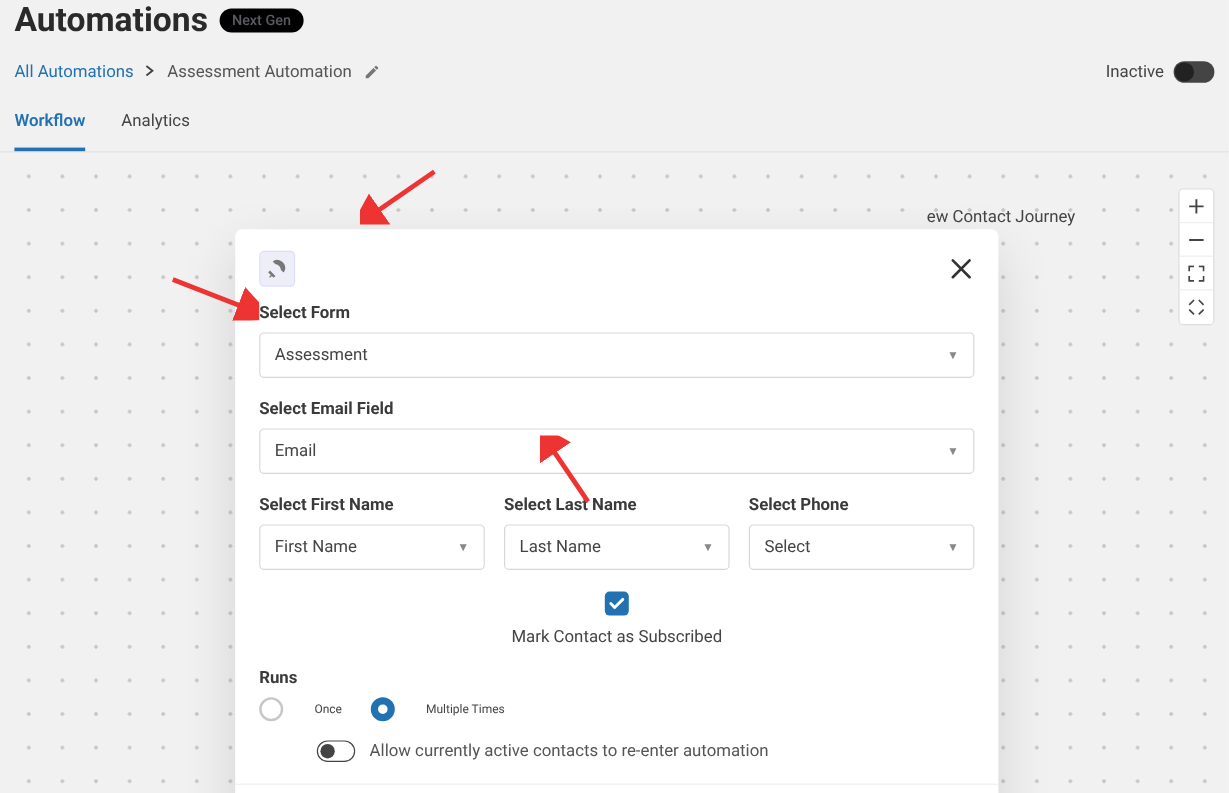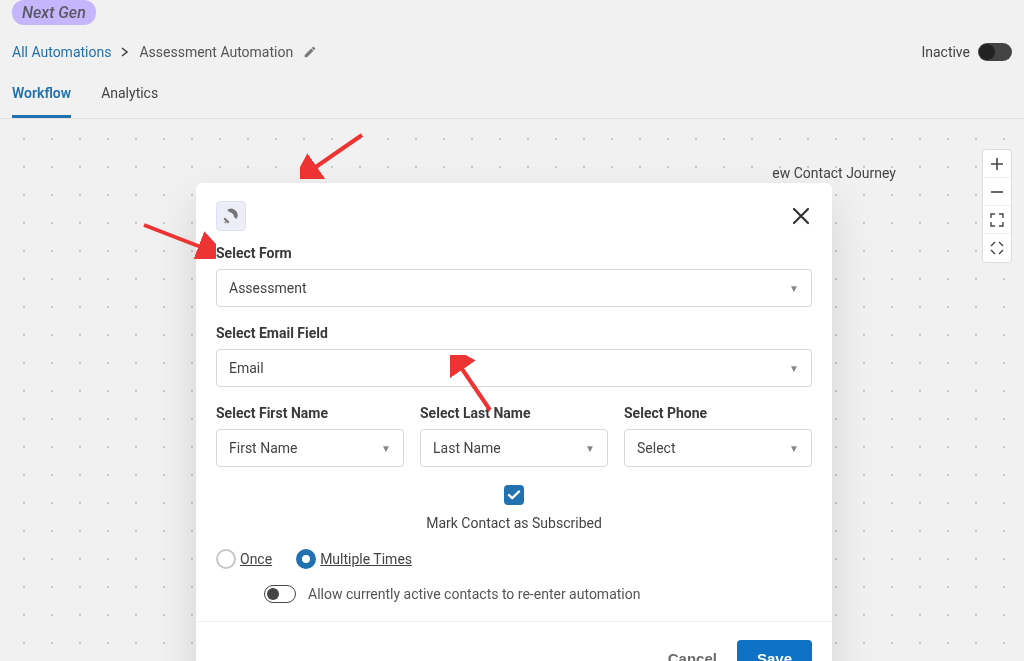--- a/index.html
+++ b/index.html
@@ -10,21 +10,21 @@
       width: 1024px;
       height: 661px;
       overflow: hidden;
       position: relative;
     }
 
     
     .page-header { padding: 0 12px 0 12px; }
     .page-title-row { display: flex; align-items: center; gap: 10px; }
     .page-title { font-size: 28px; font-weight: 700; color: #2a2a2a; }
-    .badge { background: #c4b5fd; color: #5a5a62; font-size: 16px; padding: 3px 10px; border-radius: 12px; font-weight: 500; font-style: italic;}
+    .badge { background: #000000; color: #5a5a62; font-size: 12px; padding: 3px 10px; border-radius: 12px; font-weight: 500;}
 
     .breadcrumb-row { display: flex; align-items: center; justify-content: space-between; padding: 18px 0 12px; }
     .breadcrumb { display: flex; align-items: center; gap: 10px; font-size: 14px; }
     .breadcrumb a { color: #2271b1; text-decoration: none; }
     .breadcrumb .crumb-sep { color: #555; }
     .breadcrumb .current { color: #555; }
     .edit-ic { color: #777; display:inline-flex; }
     .status-right { display: flex; align-items: center; gap: 8px; font-size: 14px; color: #444;}
     .status-toggle {
       width: 34px; height: 18px; border-radius: 10px; background: #444; position: relative;
@@ -76,40 +76,41 @@
     .field-block{ margin-bottom:18px;}
 
     .row3{ display:flex; gap:16px; margin-bottom:18px;}
     .row3 > div{ flex:1;}
 
     .check-row{ display:flex; align-items:center; gap:10px; margin-bottom:18px;flex-direction:column;}
     .cbox{ width:20px; height:20px; border-radius:4px; background:#2271b1; display:flex; align-items:center; justify-content:center;}
     .check-row span{ font-size:14px; color:#444;}
 
     .runs-row{ display:flex; align-items:center; gap:24px; margin-bottom:16px;}
-    .radio{ display:flex; align-items:center; gap:4px; font-size:14px; color:#444; cursor:pointer;text-decoration:underline;}
+    .radio{ display:flex; align-items:center; gap:26px; font-size:10px; color:#444; cursor:pointer;}
     .rcirc{ width:20px; height:20px; border-radius:50%; border:2px solid #c7c7c7; display:flex; align-items:center; justify-content:center;}
     .radio.sel .rcirc{ border:6px solid #2271b1; width:20px; height:20px;}
 
     .toggle-row{ display:flex; align-items:center; gap:12px; font-size:14px; color:#555; margin-bottom:18px;padding-left:48px;}
     .mini-toggle{ width:32px; height:18px; border:1.5px solid #444; border-radius:10px; position:relative; background:#fff;}
     .mini-toggle::after{ content:''; position:absolute; left:2px; top:1.5px; width:12px; height:12px; border-radius:50%; background:#444;}
 
     .modal-footer{ border-top:1px solid #efefef; margin: 0 -20px; padding:18px 20px 20px; display:flex; justify-content:flex-end; gap:20px; align-items:center;}
     .btn-cancel{ font-size:15px; color:#6b6b6b; background:none; border:none; cursor:pointer; font-weight:600;}
     .btn-save{ font-size:15px; color:#fff; background:#0d72c4; border:none; padding:10px 20px; border-radius:4px; cursor:pointer; font-weight:600;}
 
     
     .arrow{ position:absolute; pointer-events:none; }
   </style>
 </head>
 <body>
 
 <div class="page-header">
   <div class="page-title-row">
+    <h1 class="page-title">Automations</h1>
     <span class="badge">Next Gen</span>
   </div>
 
   <div class="breadcrumb-row">
     <div class="breadcrumb">
       <a href="#">All Automations</a>
       <span class="crumb-sep">
         <svg width="8" height="10" viewBox="0 0 8 10">
             <path d="M1 1 L6 5 L1 9" stroke="#444" stroke-width="1.6" fill="none"></path>
           </svg>
@@ -216,20 +217,21 @@
 
     <div class="check-row">
       <div class="cbox">
         <svg width="14" height="14" viewBox="0 0 14 14">
             <path d="M2 7l3.2 3.2L12 3.5" stroke="#fff" stroke-width="2.4" fill="none" stroke-linecap="round" stroke-linejoin="round"></path>
           </svg>
       </div>
       <span>Mark Contact as Subscribed</span>
     </div>
 
+    <label class="section-label">Runs</label>
     <div class="runs-row">
       <div class="radio">
         <div class="rcirc"></div>
         <span>Once</span>
       </div>
       <div class="radio sel">
         <div class="rcirc"></div>
         <span>Multiple Times</span>
       </div>
     </div>

